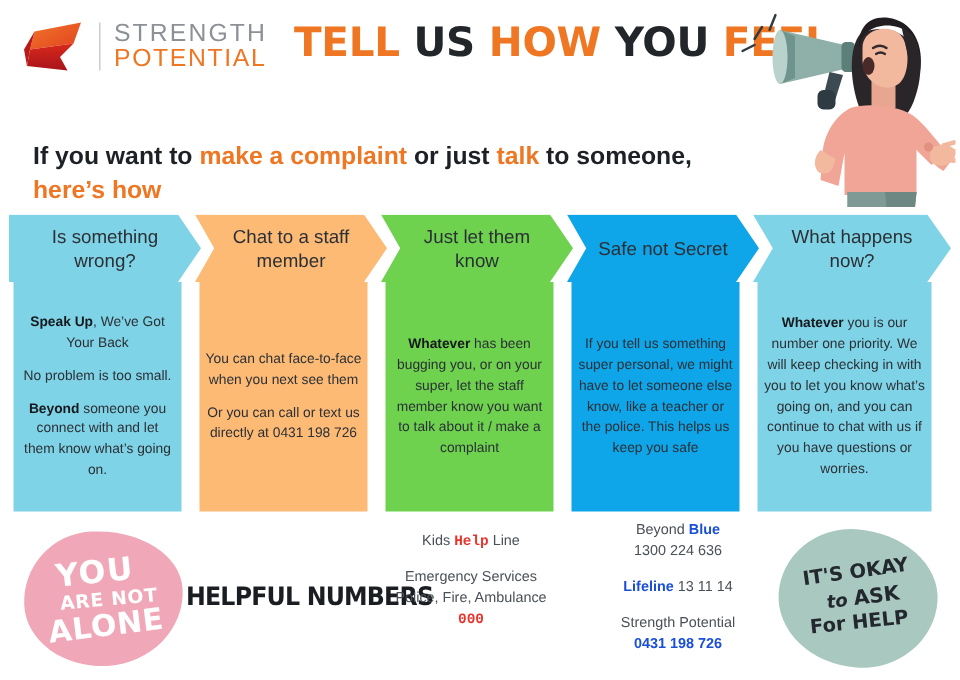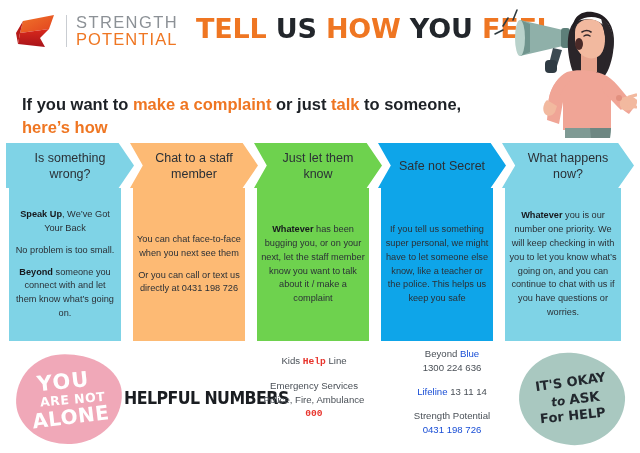--- a/index.html
+++ b/index.html
@@ -220,21 +220,21 @@
     font-size: 9.6px;
     line-height: 1.45;
     text-align: center;
     color: #4a5057;
   }
   #num-col-1 { left: 248px; top: 9px; width: 132px; }
   #num-col-2 { left: 386px; top: 2px; width: 132px; }
   .num-col .grp { margin-bottom: 10px; }
   .num-col .grp:last-child { margin-bottom: 0; }
   .red { color: #e8342c; font-weight: 700; font-family: Liberation Mono, monospace; }
-  .blue { color: #1a4fd6; font-weight: 400; }
+  .blue { color: #1a4fd6; font-weight: 700; }
 
   #sticker-ask {
     position: absolute;
     left: 519px; top: 8px;
     width: 106px; height: 92px;
   }
   #sticker-ask .blob {
     position: absolute; inset: 0;
     background: #a9c8c0;
     border-radius: 46% 54% 48% 52% / 50% 48% 52% 50%;
@@ -376,21 +376,21 @@
       <p><span>Or you can call or text us directly at 0431 198 726</span></p>
     </div>
   </div>
 
   <div class="card k3">
     <div class="card-head">
       <div class="chev c-green"></div>
       <div class="card-head-text">Just let them know</div>
     </div>
     <div class="card-body c-green">
-      <p><b>Whatever</b><span> has been bugging you, or on your next, let the staff member know you want to talk about it / make a complaint</span></p>
+      <p><b>Whatever</b><span> has been bugging you, or on your super, let the staff member know you want to talk about it / make a complaint</span></p>
     </div>
   </div>
 
   <div class="card k4">
     <div class="card-head">
       <div class="chev c-yellow"></div>
       <div class="card-head-text">Safe not Secret</div>
     </div>
     <div class="card-body c-yellow">
       <p><span>If you tell us something super personal, we might have to let someone else know, like a teacher or the police. This helps us keep you safe</span></p>

